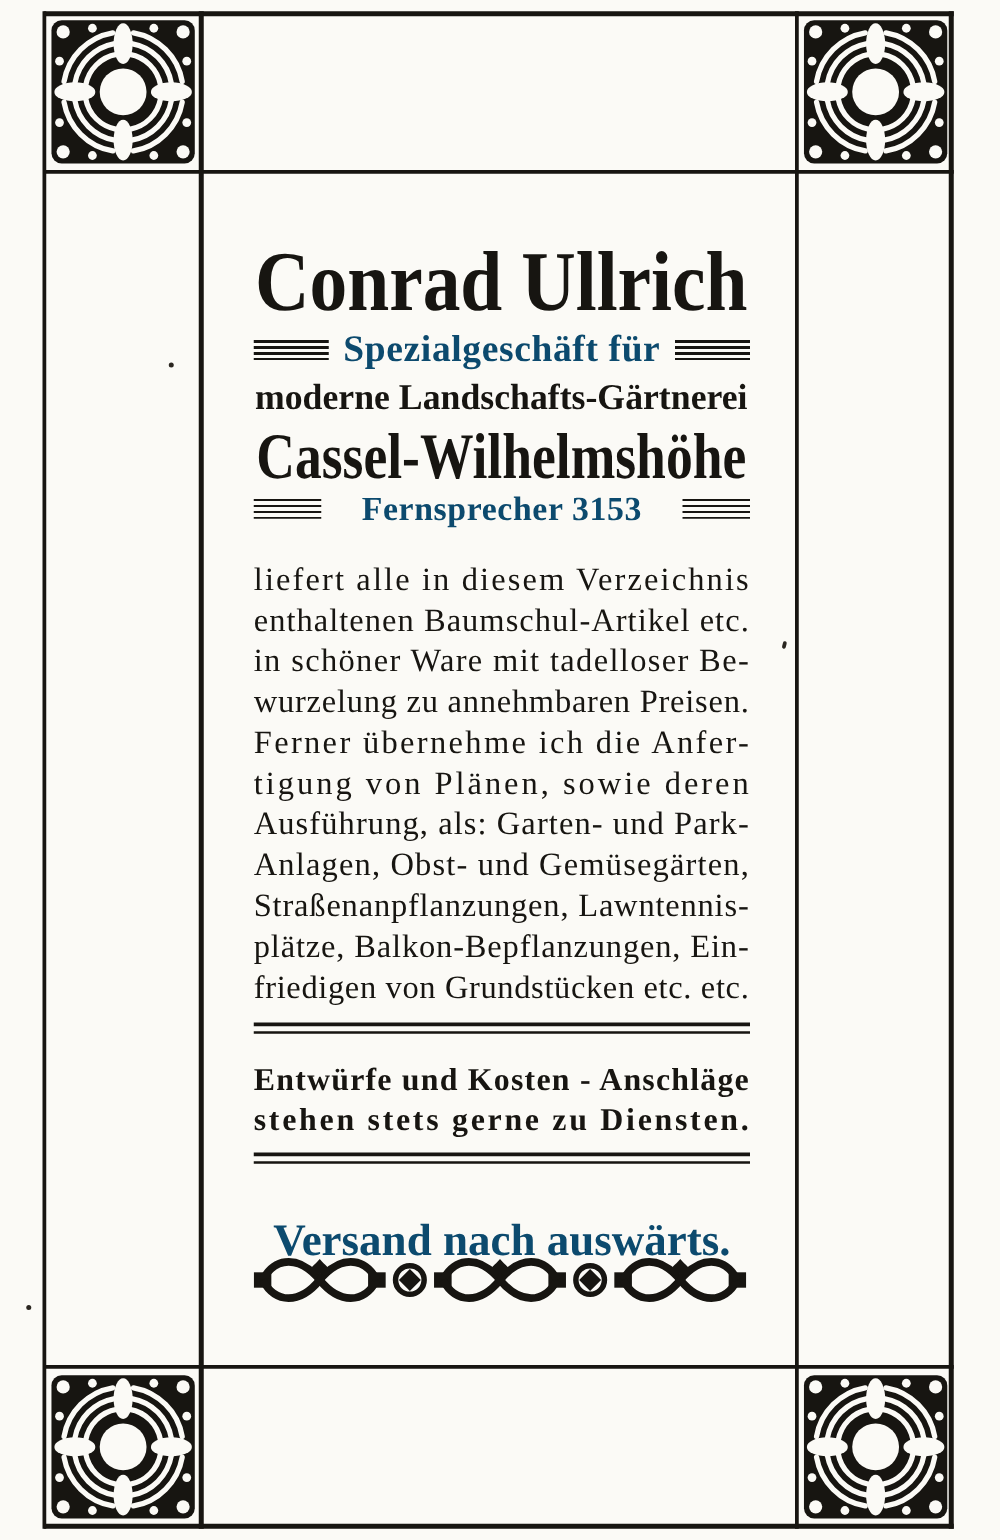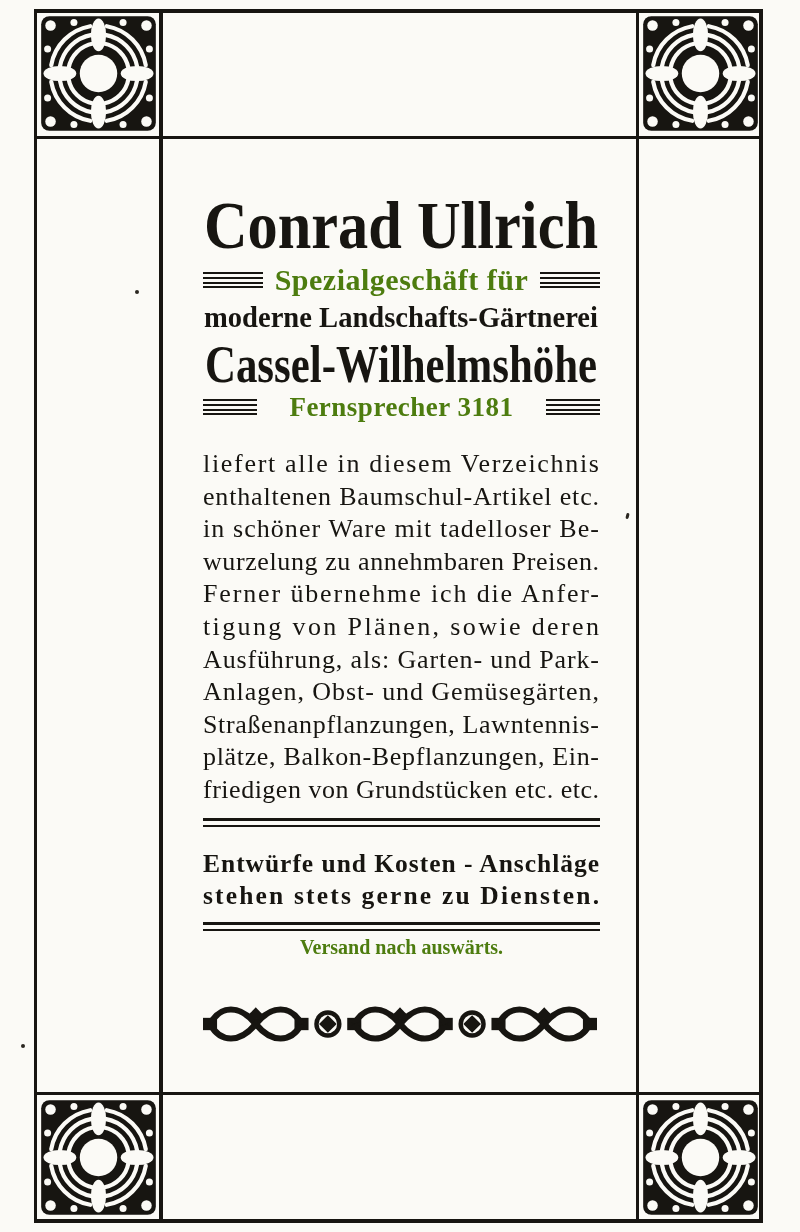--- a/index.html
+++ b/index.html
@@ -1,20 +1,20 @@
 <!DOCTYPE html>
 <html><head>
 <meta charset="utf-8">
 <style>
   html,body{margin:0;padding:0;background:#e8e6e0;}
   .page{
     position:relative; width:800px; height:1232px;
     background:#fbfaf6; overflow:hidden;
     font-family:"Liberation Serif","DejaVu Serif",serif;
-    color:#4d7c0f;
+    color:#0c4a6e;
   }
   .hline{position:absolute; background:#171511;}
   .vline{position:absolute; background:#171511;}
   .corner{position:absolute; width:117px; height:117px;}
   .col{position:absolute; left:203px; width:397px;}
   .rule-stack{
     width:60px; height:16px;
     background:repeating-linear-gradient(to bottom,#171511 0 2px,transparent 2px 4.8px);
   }
   .tag-row{display:flex; align-items:flex-start; }
@@ -116,21 +116,21 @@
   <svg class="col" style="top:297px; height:38px;" viewBox="0 0 397 38">
     <text x="1" y="30" font-size="29" font-weight="bold" fill="#171511" textLength="394" lengthAdjust="spacingAndGlyphs">moderne Landschafts-Gärtnerei</text>
   </svg>
 
   <svg class="col" style="top:338px; height:54px;" viewBox="0 0 397 54">
     <text x="2" y="44" font-size="52" font-weight="bold" fill="#171511" textLength="392" lengthAdjust="spacingAndGlyphs">Cassel-Wilhelmshöhe</text>
   </svg>
 
   <div class="col tag-row" style="top:392px; height:30px;">
     <div class="rule-stack" style="width:54px; margin-top:7px;"></div>
-    <div class="tag-text" style="font-size:27px; line-height:30px;">Fernsprecher 3181</div>
+    <div class="tag-text" style="font-size:27px; line-height:30px;">Fernsprecher 3153</div>
     <div class="rule-stack" style="width:54px; margin-top:7px;"></div>
   </div>
 
   <svg class="col" style="top:448px; height:364px;" viewBox="0 0 397 364">
     <g fill="#171511" font-size="26">
       <text x="0" y="24" textLength="396" lengthAdjust="spacing">liefert alle in diesem Verzeichnis</text>
       <text x="0" y="56.6" textLength="396" lengthAdjust="spacing">enthaltenen Baumschul-Artikel etc.</text>
       <text x="0" y="89.2" textLength="396" lengthAdjust="spacing">in schöner Ware mit tadelloser Be-</text>
       <text x="0" y="121.8" textLength="396" lengthAdjust="spacing">wurzelung zu annehmbaren Preisen.</text>
       <text x="0" y="154.4" textLength="396" lengthAdjust="spacing">Ferner übernehme ich die Anfer-</text>
@@ -147,21 +147,21 @@
 
   <svg class="col" style="top:846px; height:70px;" viewBox="0 0 397 70">
     <g fill="#171511" font-size="25.5" font-weight="bold">
       <text x="0" y="26" textLength="396" lengthAdjust="spacing">Entwürfe und Kosten - Anschläge</text>
       <text x="0" y="58" textLength="396" lengthAdjust="spacing">stehen stets gerne zu Diensten.</text>
     </g>
   </svg>
 
   <div class="col divider" style="top:922px;"></div>
 
-  <div class="col centered-line" style="top:931px; font-size:20px; line-height:32px;">Versand nach auswärts.</div>
+  <div class="col centered-line" style="top:976px; font-size:36px; line-height:32px;">Versand nach auswärts.</div>
 
   <svg class="col" style="top:1006px; height:36px; left:203px; width:394px;" viewBox="0 0 448 40">
     <g fill="#171511" stroke="none">
       <g id="motif1">
         <rect x="0" y="13" width="16" height="14"></rect>
         <rect x="104" y="13" width="16" height="14"></rect>
         <path d="M8 20 C20 -2 42 -2 60 20 C78 42 100 42 112 20" fill="none" stroke="#171511" stroke-width="7"></path>
         <path d="M8 20 C20 42 42 42 60 20 C78 -2 100 -2 112 20" fill="none" stroke="#171511" stroke-width="7"></path>
         <path d="M60 1 C55 7 51 9 51 12 C51 16 56 17 59 14 L57.5 19 L62.5 19 L61 14 C64 17 69 16 69 12 C69 9 65 7 60 1 Z"></path>
       </g>

